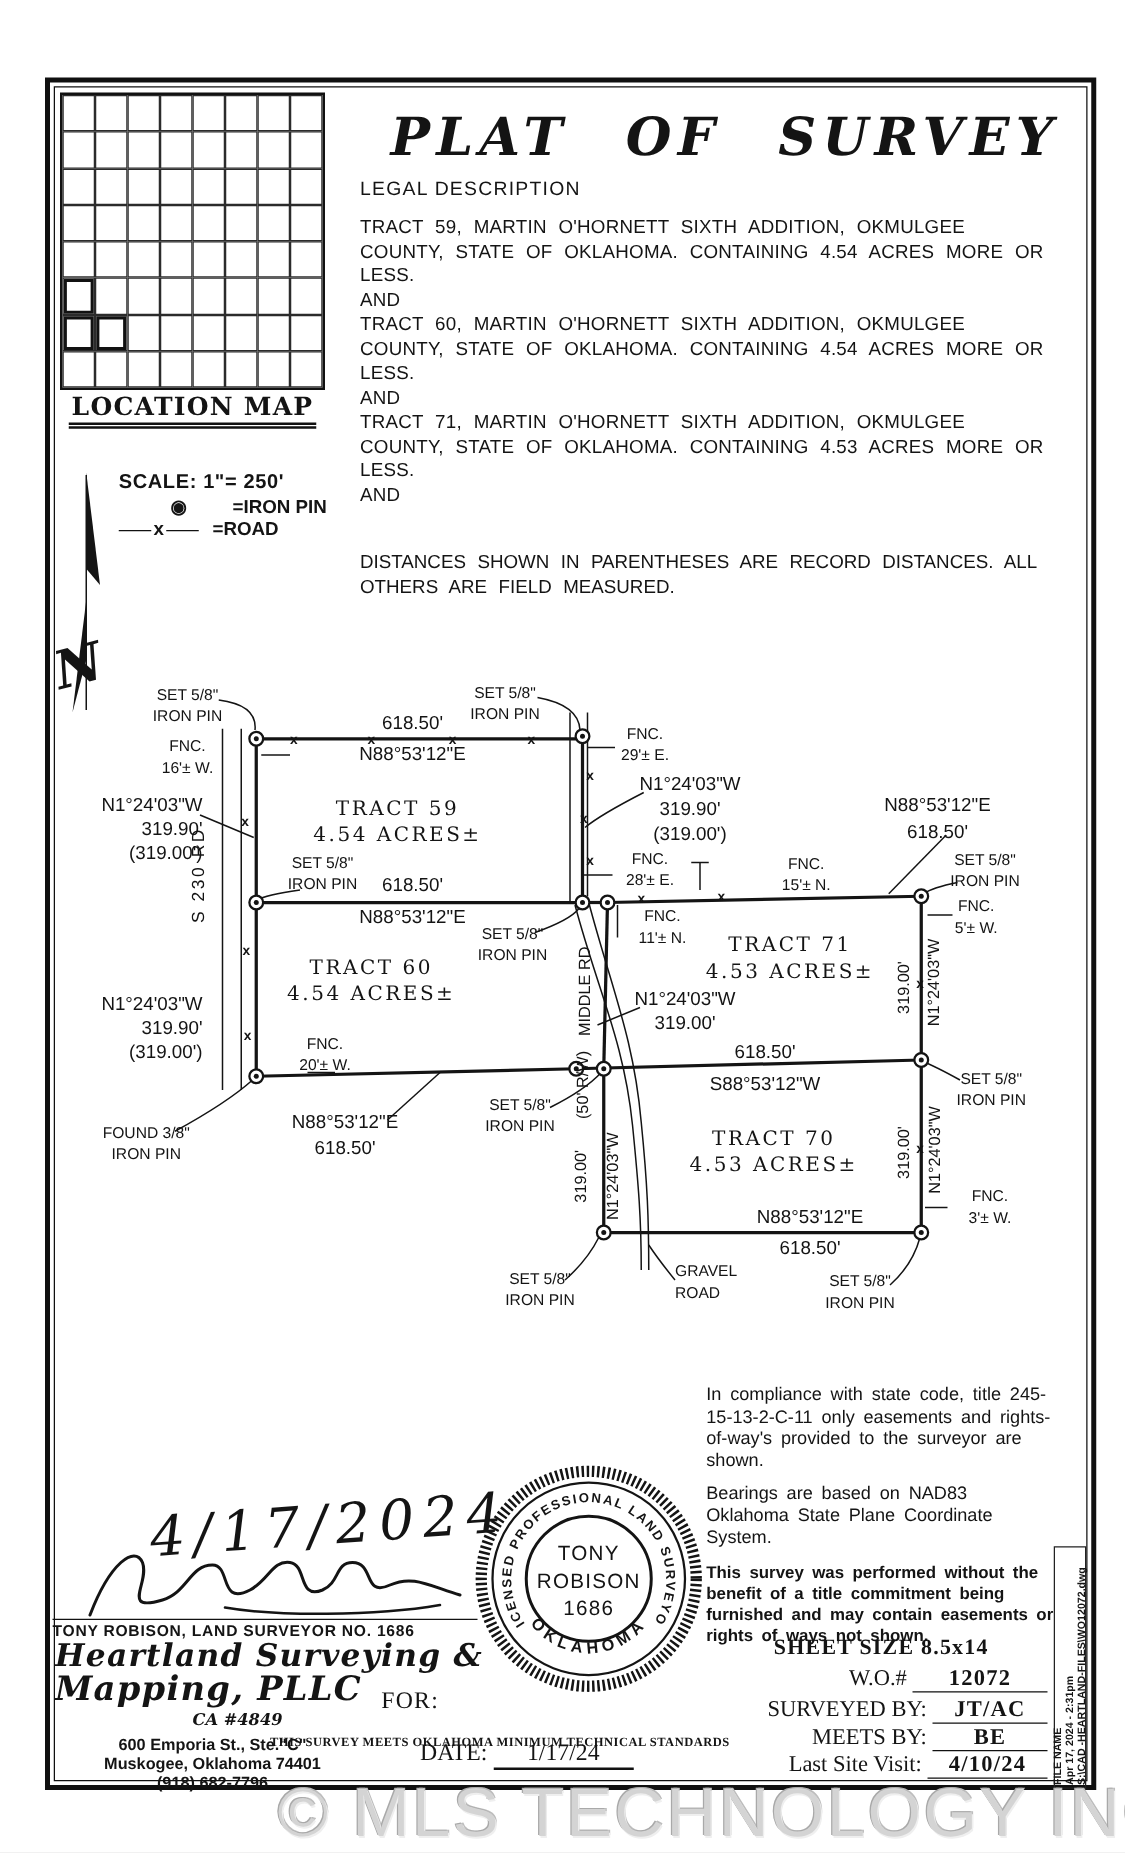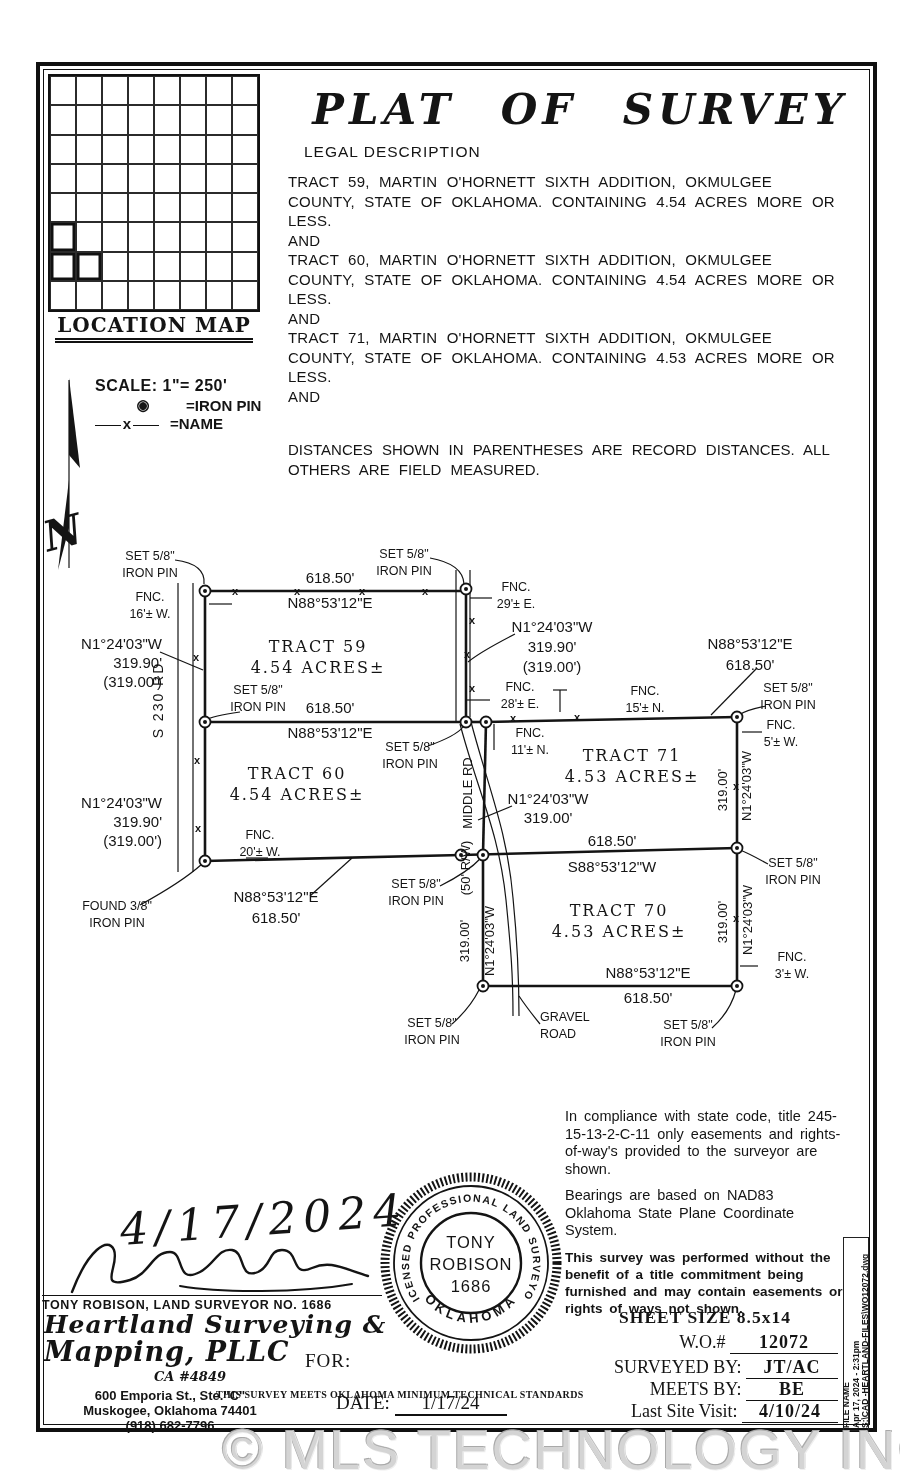--- a/index.html
+++ b/index.html
@@ -25,21 +25,21 @@
   .sec-line{left:40px;top:344px;font-size:17px;font-weight:bold;letter-spacing:1px;white-space:nowrap;}
   .sec-line .u{display:inline-block;text-align:center;border-bottom:2px solid #111;font-weight:bold;}
   .u-sec{min-width:46px;} .u-t{min-width:36px;} .u-r{min-width:36px;}
   .scale-line{left:95px;top:377px;font-size:16px;font-weight:bold;letter-spacing:0.5px;}
   .legend-row{display:flex;align-items:center;font-size:15px;font-weight:bold;}
   .leg-pin{left:100px;top:396px;}
   .leg-fence{left:84px;top:415px;}
   .leg-sym{display:inline-block;width:86px;text-align:center;}
   .fl{display:inline-block;width:26px;border-top:1.5px solid #111;vertical-align:middle;margin:0 2px;}
   
-  .legal-head{left:288px;top:143px;font-size:15.5px;letter-spacing:1px;margin-left:16px;}
+  .legal-head{left:288px;top:143px;font-size:15.5px;letter-spacing:1px;}
   .legal-body{left:288px;top:172px;width:556px;font-size:15px;line-height:19.5px;word-spacing:5px;letter-spacing:0.2px;}
   .legal-body .tract{margin:0;}
   .note{left:288px;top:440px;width:556px;font-size:15px;line-height:19.5px;word-spacing:5px;}
   
   #survey{position:absolute;left:0;top:0;pointer-events:none;}
   #survey .ln{stroke:#141414;stroke-width:1.2;fill:none;}
   #survey .bd{stroke:#141414;stroke-width:2.6;fill:none;}
   #survey .pin{fill:#fff;stroke:#141414;stroke-width:1.8;}
   #survey .pinc{fill:#141414;stroke:none;}
   #survey text{fill:#141414;}
@@ -323,21 +323,21 @@
     </div>
   <div class="abs map-title"><span>LOCATION MAP</span></div>
 
   <div class="abs scale-line">SCALE: 1"= 250'</div>
   <div class="abs legend-row leg-pin">
     <span class="leg-sym">◉</span>
     <span>=IRON PIN</span>
   </div>
   <div class="abs legend-row leg-fence">
     <span class="leg-sym"><span class="fl"></span><span>x</span><span class="fl"></span></span>
-    <span>=NAME</span>
+    <span>=ROAD</span>
   </div>
 
   <div class="abs title">PLAT OF SURVEY</div>
   <div class="abs legal-head">LEGAL DESCRIPTION</div>
   <div class="abs legal-body">
     <p class="tract">TRACT 59, MARTIN O'HORNETT SIXTH ADDITION, OKMULGEE COUNTY, STATE OF OKLAHOMA. CONTAINING 4.54 ACRES MORE OR LESS.</p>
     <div>AND</div>
     <p class="tract">TRACT 60, MARTIN O'HORNETT SIXTH ADDITION, OKMULGEE COUNTY, STATE OF OKLAHOMA. CONTAINING 4.54 ACRES MORE OR LESS.</p>
     <div>AND</div>
     <p class="tract">TRACT 71, MARTIN O'HORNETT SIXTH ADDITION, OKMULGEE COUNTY, STATE OF OKLAHOMA. CONTAINING 4.53 ACRES MORE OR LESS.</p>

